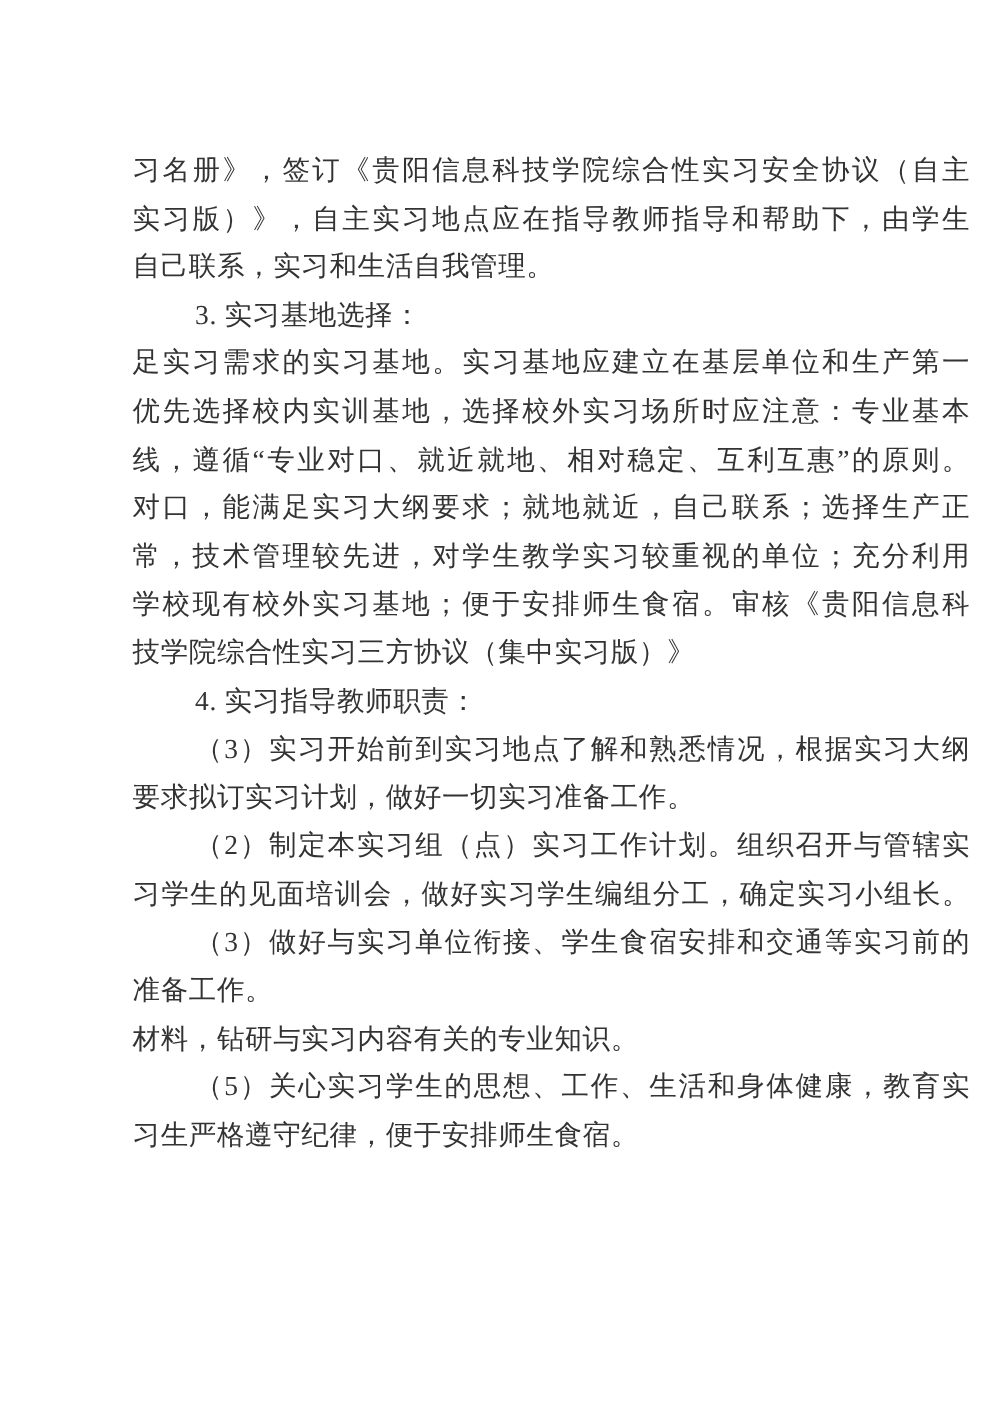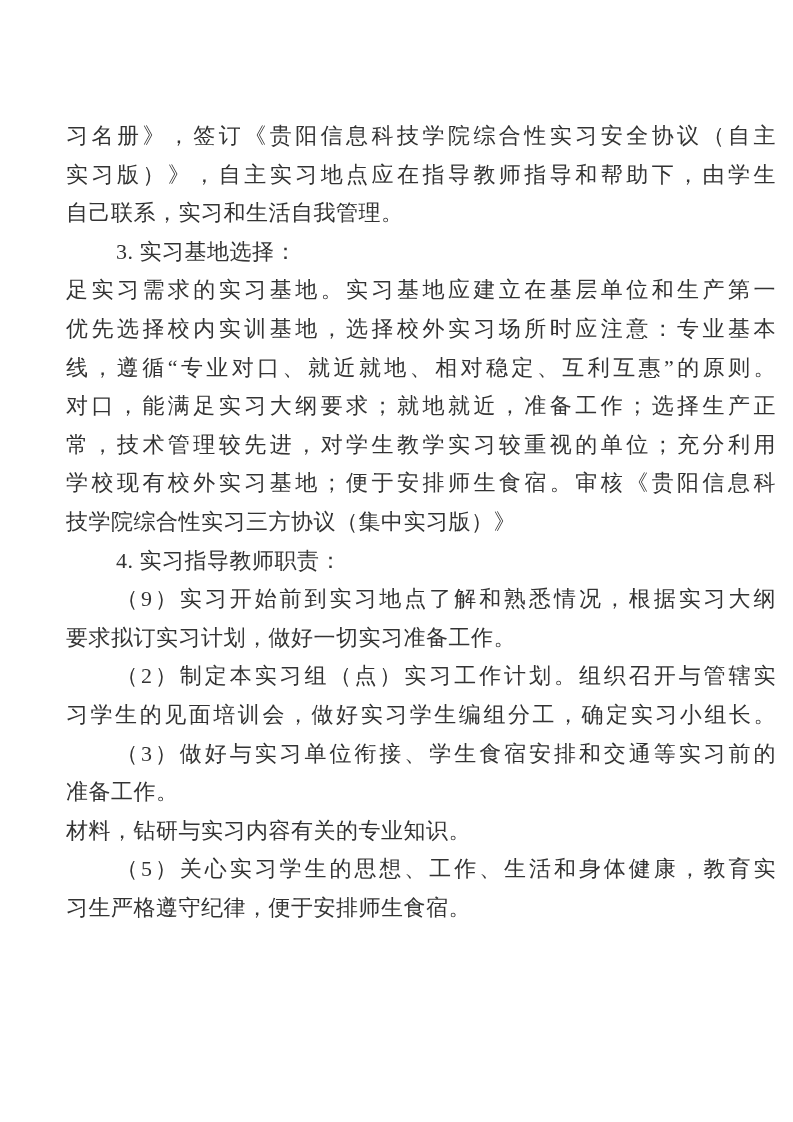--- a/index.html
+++ b/index.html
@@ -22,20 +22,21 @@
     width: 710px;
     color: #333333;
     font-size: 22px;
     letter-spacing: 0.5px;
   }
   .line {
     line-height: 38.6px;
     height: 38.6px;
     text-align: left;
     white-space: normal;
+    margin-left: 40px;
   }
   .line.indent {
     text-indent: 50px;
   }
   .line.stretch {
     text-align: justify;
     text-align-last: justify;
     text-justify: inter-character;
   }
 </style>
@@ -45,26 +46,26 @@
 <div class="page">
   <div class="textblock">
 
   <div class="line stretch">习名册》，签订《贵阳信息科技学院综合性实习安全协议（自主</div>
       <div class="line stretch">实习版）》，自主实习地点应在指导教师指导和帮助下，由学生</div>
       <div class="line">自己联系，实习和生活自我管理。</div>
       <div class="line indent">3. 实习基地选择：</div>
       <div class="line stretch">足实习需求的实习基地。实习基地应建立在基层单位和生产第一</div>
       <div class="line stretch">优先选择校内实训基地，选择校外实习场所时应注意：专业基本</div>
       <div class="line stretch">线，遵循“专业对口、就近就地、相对稳定、互利互惠”的原则。</div>
-      <div class="line stretch">对口，能满足实习大纲要求；就地就近，准备工作；选择生产正</div>
+      <div class="line stretch">对口，能满足实习大纲要求；就地就近，自己联系；选择生产正</div>
       <div class="line stretch">常，技术管理较先进，对学生教学实习较重视的单位；充分利用</div>
       <div class="line stretch">学校现有校外实习基地；便于安排师生食宿。审核《贵阳信息科</div>
       <div class="line">技学院综合性实习三方协议（集中实习版）》</div>
       <div class="line indent">4. 实习指导教师职责：</div>
-      <div class="line indent stretch">（9）实习开始前到实习地点了解和熟悉情况，根据实习大纲</div>
+      <div class="line indent stretch">（3）实习开始前到实习地点了解和熟悉情况，根据实习大纲</div>
       <div class="line">要求拟订实习计划，做好一切实习准备工作。</div>
       <div class="line indent stretch">（2）制定本实习组（点）实习工作计划。组织召开与管辖实</div>
       <div class="line stretch">习学生的见面培训会，做好实习学生编组分工，确定实习小组长。</div>
       <div class="line indent stretch">（3）做好与实习单位衔接、学生食宿安排和交通等实习前的</div>
       <div class="line">准备工作。</div>
       <div class="line">材料，钻研与实习内容有关的专业知识。</div>
       <div class="line indent stretch">（5）关心实习学生的思想、工作、生活和身体健康，教育实</div>
       <div class="line">习生严格遵守纪律，便于安排师生食宿。</div>
     </div>
 </div>

